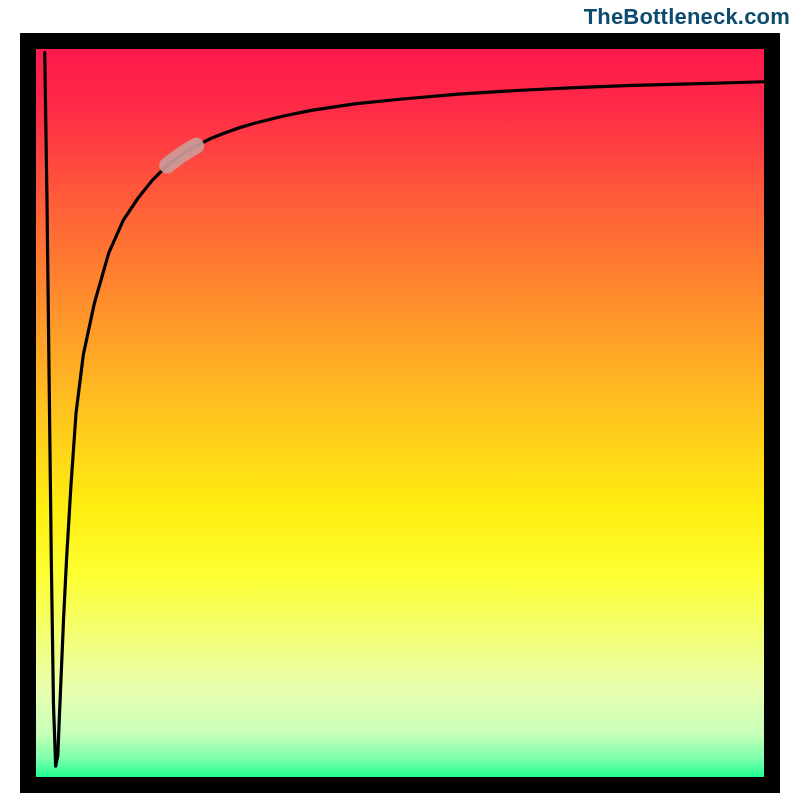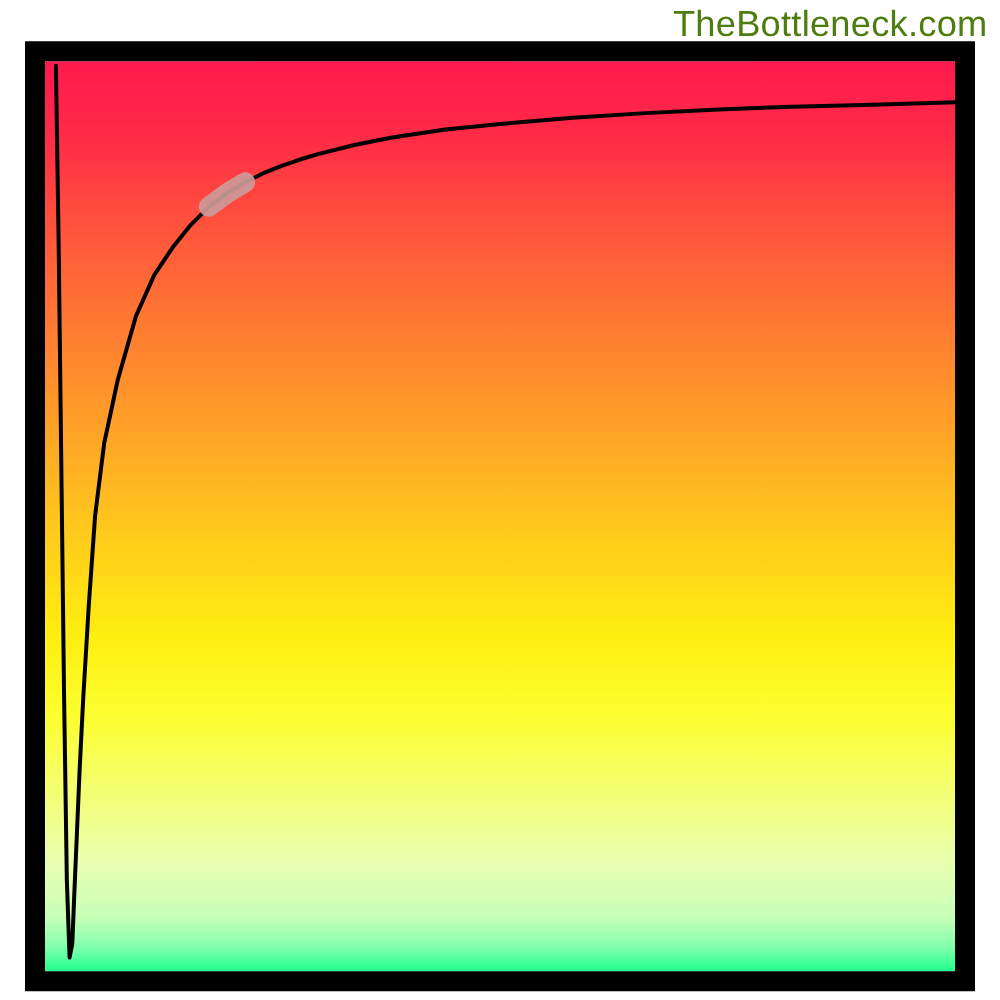--- a/index.html
+++ b/index.html
@@ -12,23 +12,23 @@
   }
   .wrap {
     position: relative;
     width: 800px;
     height: 800px;
   }
   .attribution {
     position: absolute;
     top: 4px;
     right: 10px;
-    font-size: 29px;
-    font-weight: 400;
-    color: #4d7c0f;
+    font-size: 22px;
+    font-weight: 700;
+    color: #0c4a6e;
     letter-spacing: 0.2px;
   }
   svg {
     display: block;
   }
 </style>
 </head>
 <body>
 <div class="wrap">
   <div class="attribution">TheBottleneck.com</div>

